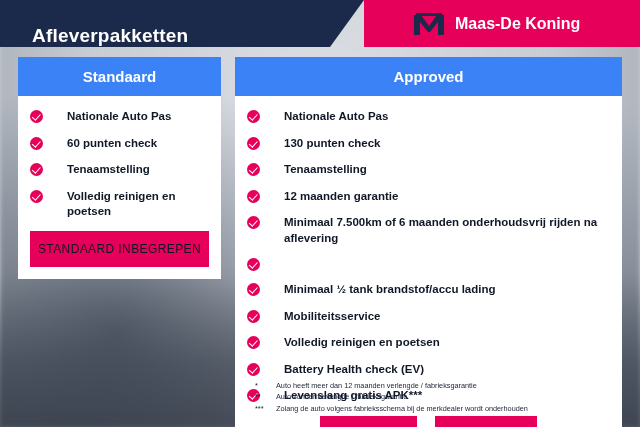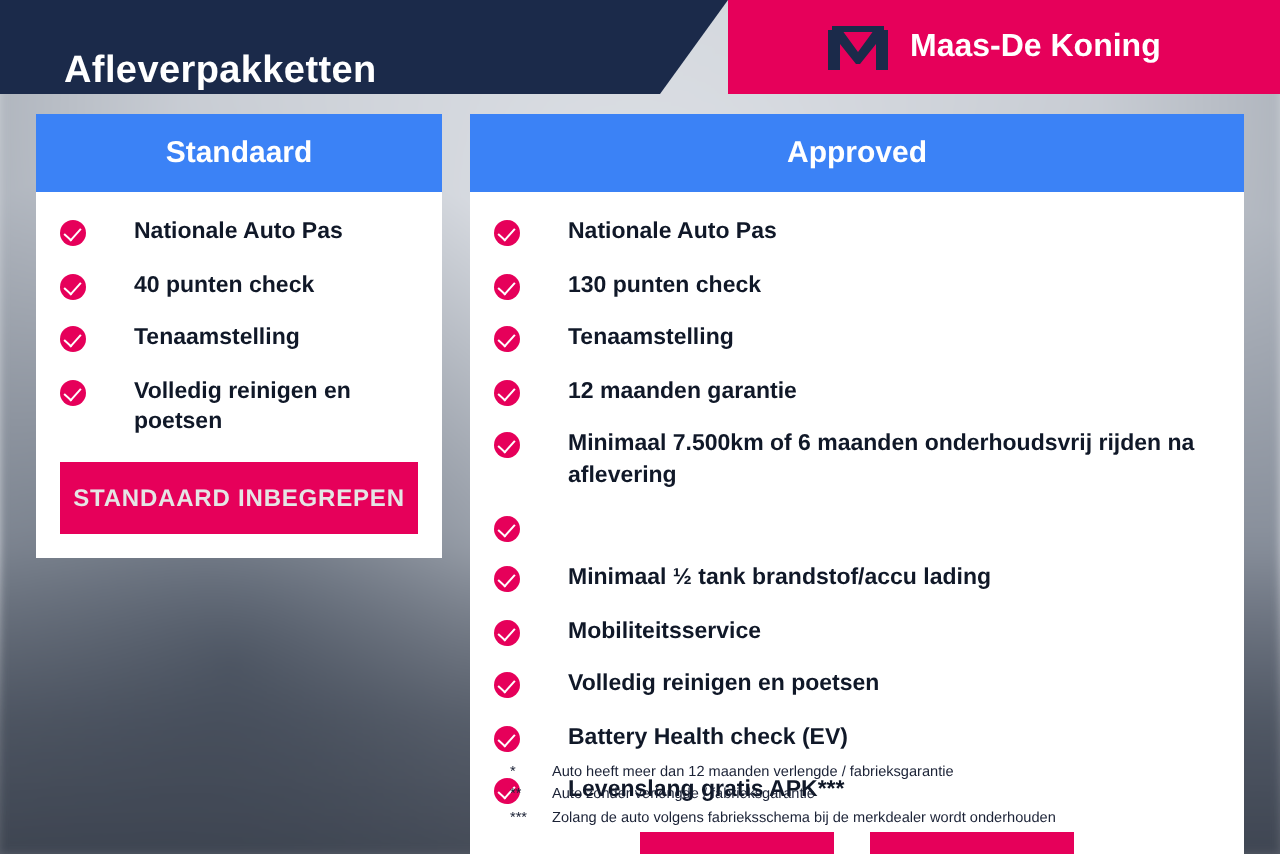--- a/index.html
+++ b/index.html
@@ -127,25 +127,25 @@
     left: 4px; top: 2px;
     width: 3.5px; height: 6.5px;
     border: solid #ffffff;
     border-width: 0 1.8px 1.8px 0;
     transform: rotate(42deg);
   }
   .btn-included {
     display: block;
     width: 100%;
     background: #e6005a;
-    color: #e5e5e5;
+    color: #0f172a;
     border: none;
     font-family: "Liberation Sans", sans-serif;
     font-size: 12px;
-    font-weight: bold;
+    font-weight: normal;
     letter-spacing: .4px;
     padding: 11px 4px;
     margin-top: 5px;
     cursor: pointer;
   }
 
   .prices {
     display: flex;
     justify-content: center;
     gap: 18px;
@@ -204,21 +204,21 @@
     <div class="card card-standard">
       <div class="card-head">Standaard</div>
       <div class="card-body">
         <ul class="list">
           <li>
             <span class="check"></span>
             <span>Nationale Auto Pas</span>
           </li>
           <li>
             <span class="check"></span>
-            <span>40 punten check</span>
+            <span>60 punten check</span>
           </li>
           <li>
             <span class="check"></span>
             <span>Tenaamstelling</span>
           </li>
           <li>
             <span class="check"></span>
             <span>Volledig reinigen en poetsen</span>
           </li>
         </ul>

